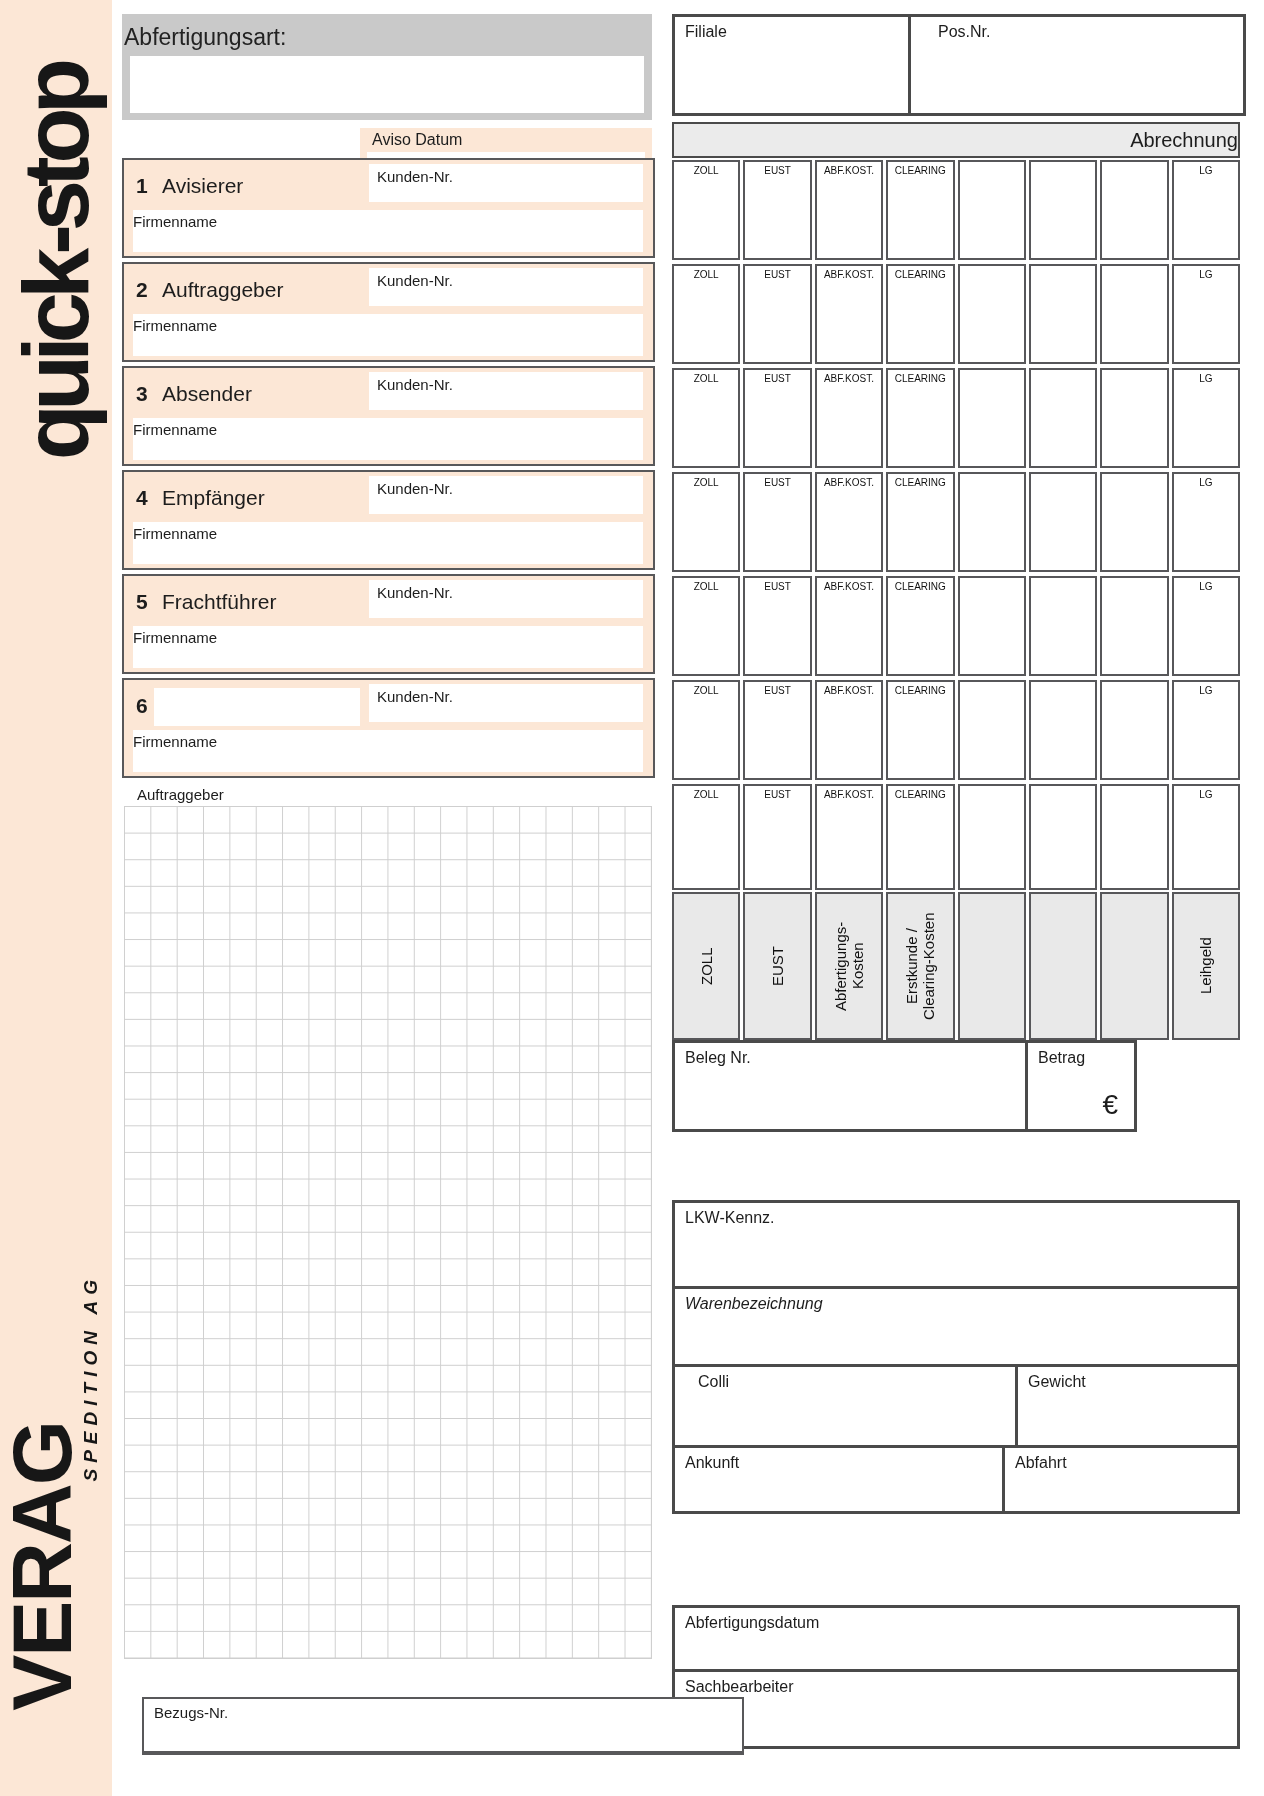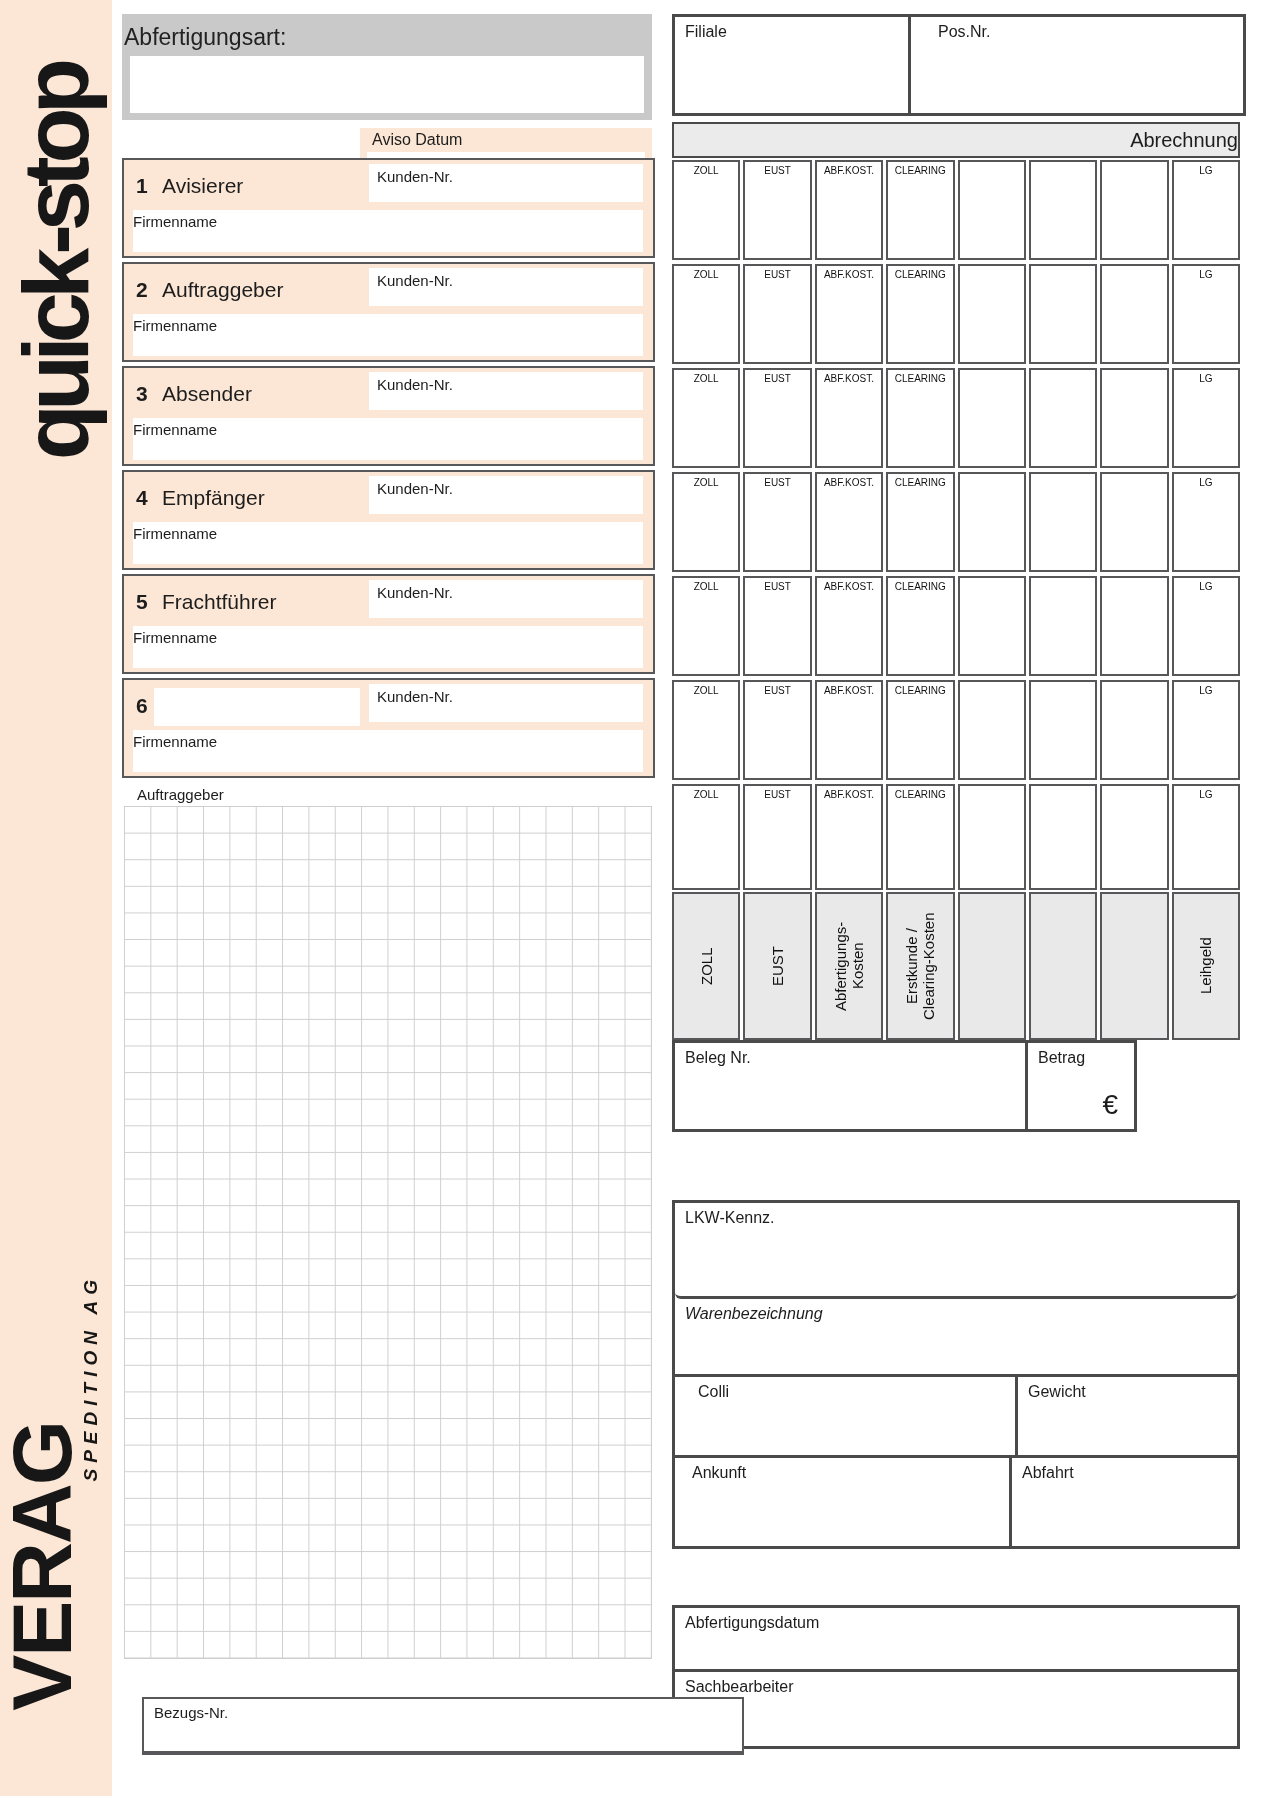--- a/index.html
+++ b/index.html
@@ -287,31 +287,31 @@
     <div class="sec-title-input"></div>
     <div class="sec-kunden"><span>Kunden-Nr.</span></div>
     <div class="sec-firma"><span>Firmenname</span></div>
   </div>
 </div>
 
 <div class="abs anm-label">Auftraggeber</div>
 <div class="abs anm-grid"></div>
 
 <div class="abs detail-box">
-  <div class="d-row" style="height:96px;border-radius:6px;">
+  <div class="d-row" style="height:86px;">
     <span>LKW-Kennz.</span>
   </div>
   <div class="d-row" style="height:78px;font-style:italic;">
     <span>Warenbezeichnung</span>
   </div>
   <div class="d-split" style="height:78px;padding-left:13px;">
     <div class="d-half-l"><span>Colli</span></div>
     <div class="d-half-r"><span>Gewicht</span></div>
   </div>
-  <div class="d-split" style="height:88px;padding-left:7px;">
+  <div class="d-split" style="height:63px;">
     <div class="d-half-l"><span>Ankunft</span></div>
     <div class="d-half-r"><span>Abfahrt</span></div>
   </div>
 </div>
 
 <div class="abs abf-datum-box">
   <div class="d-row" style="height:64px;">
     <span>Abfertigungsdatum</span>
   </div>
   <div class="d-row" style="height:74px;">

